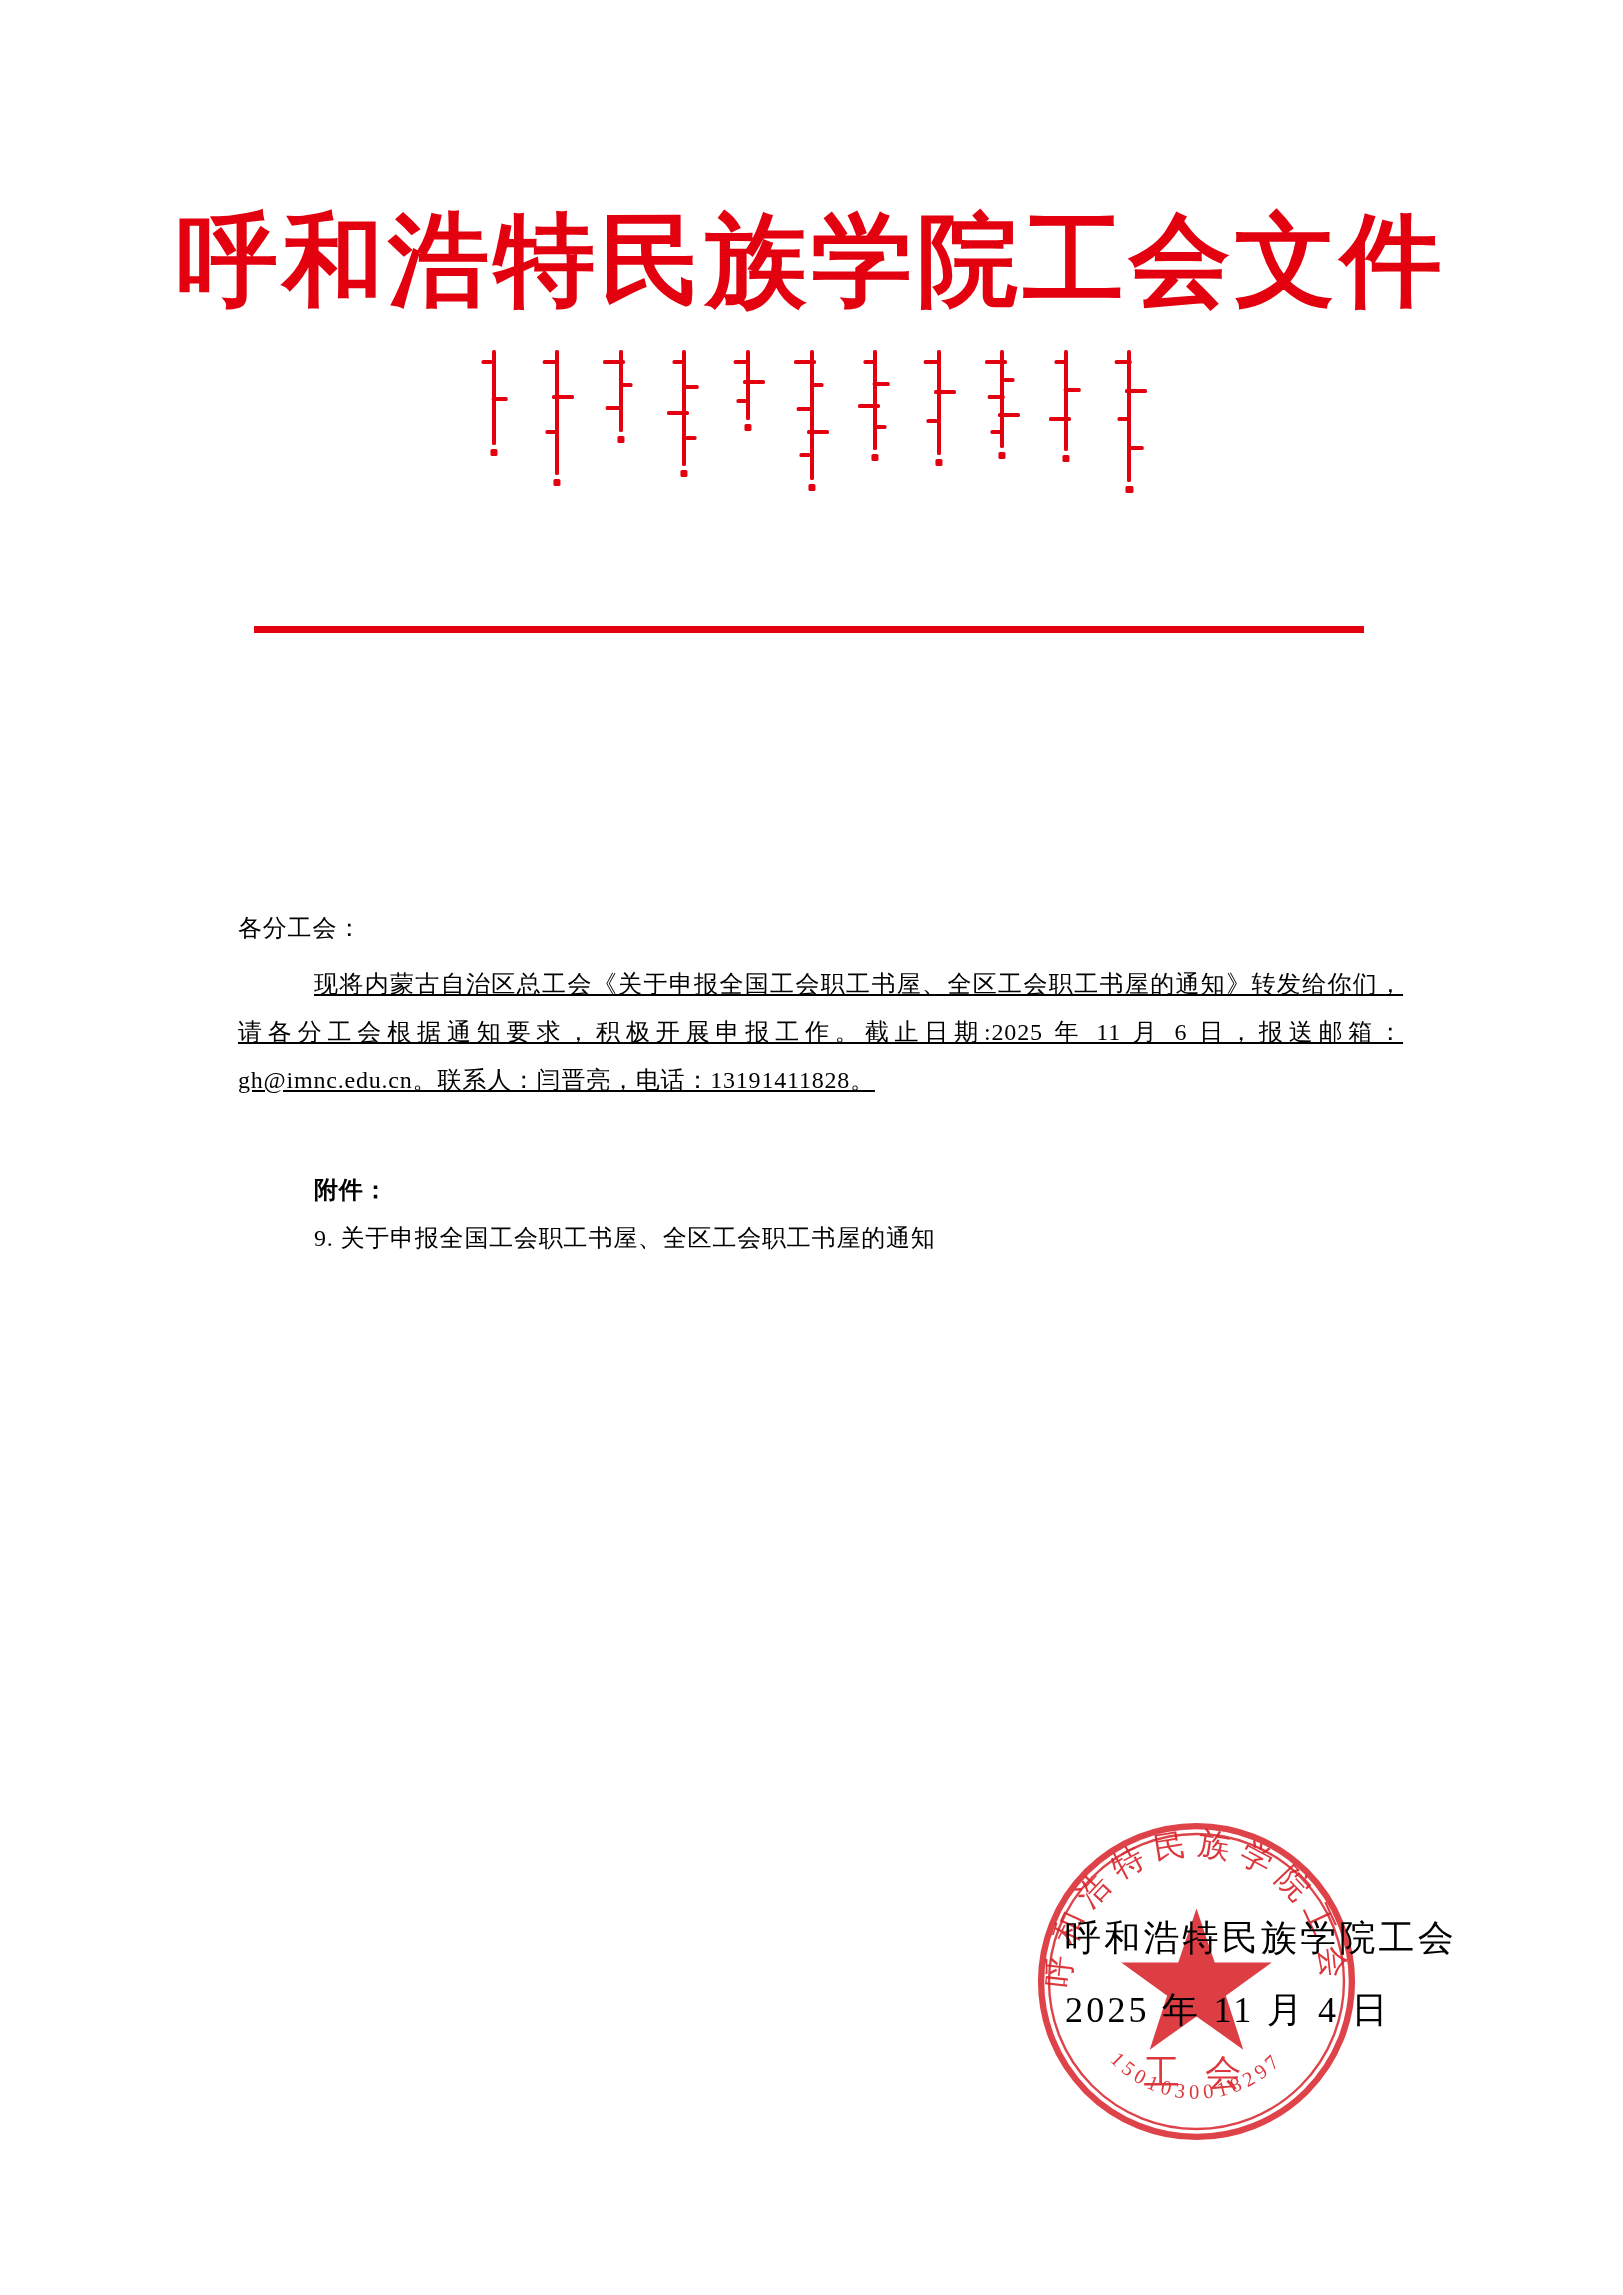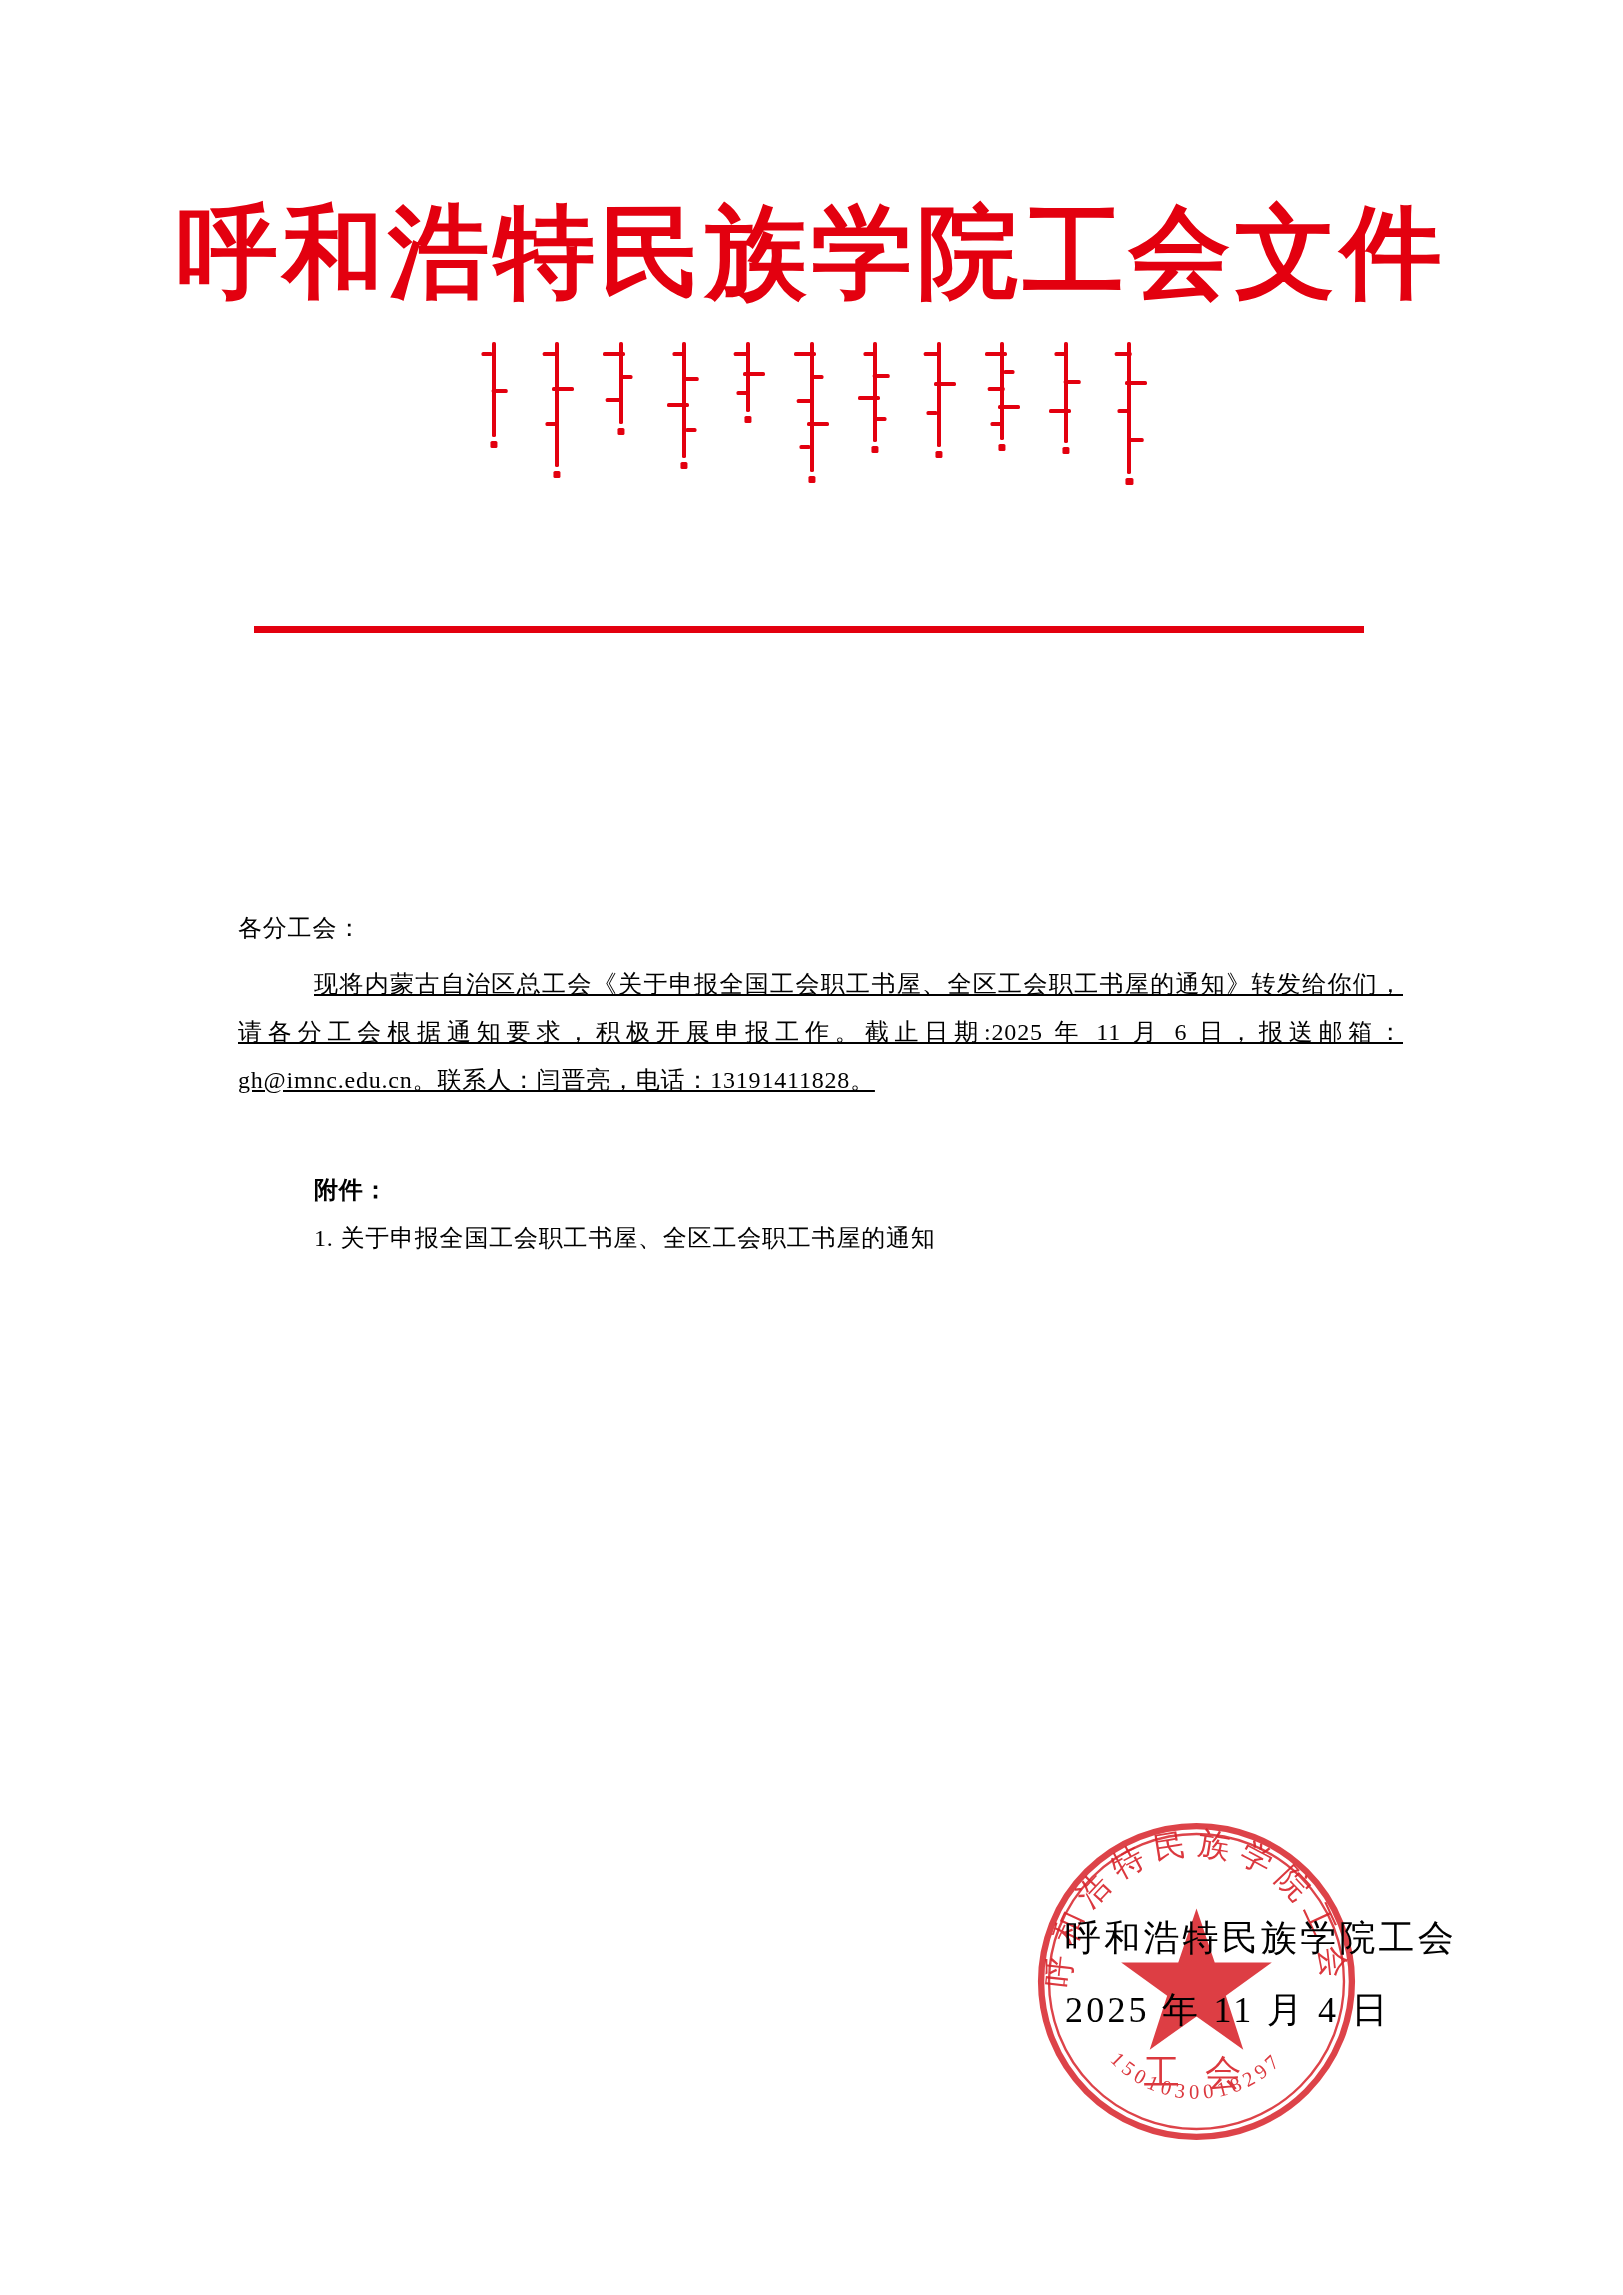--- a/index.html
+++ b/index.html
@@ -33,20 +33,21 @@
     text-align: center;
   }
   .header-title {
     font-family: "Liberation Serif", "DejaVu Serif", serif;
     font-weight: bold;
     font-size: 101px;
     line-height: 1.1;
     letter-spacing: 4.8px;
     color: #e3000f;
     white-space: nowrap;
+    margin-top: 8px;
   }
   .header-mongolian {
     margin-top: 28.5px;
     height: 135px;
     display: flex;
     justify-content: center;
     align-items: flex-start;
     gap: 43px;
   }
   .mong-col {
@@ -257,21 +258,21 @@
 
   <div class="body-block">
     <div class="salutation">各分工会：</div>
 
     <div class="para">现将内蒙古自治区总工会《关于申报全国工会职工书屋、全区工会职工书屋的通知》转发给你们，请各分工会根据通知要求，积极开展申报工作。截止日期:2025 年 11 月 6 日，报送邮箱：gh@imnc.edu.cn。联系人：闫晋亮，电话：13191411828。</div>
 
     <div class="gap-lg"></div>
 
     <div class="attach-head">附件：</div>
 
-    <div class="attach-item">1. 关于申报全国工会职工书屋、全区工会职工书屋的通知</div>
+    <div class="attach-item">9. 关于申报全国工会职工书屋、全区工会职工书屋的通知</div>
 
   </div>
 
   <div class="seal">
     <svg width="333" height="333" viewBox="0 0 420 420" xmlns="http://www.w3.org/2000/svg">
       <defs>
         <path id="sealArcTop" d="M 50 210 A 160 160 0 0 1 370 210"></path>
         <path id="sealArcBottom" d="M 62 210 A 148 148 0 0 0 358 210"></path>
       </defs>
       <g fill="none" stroke="#d8232a" stroke-width="8" opacity="0.85">

